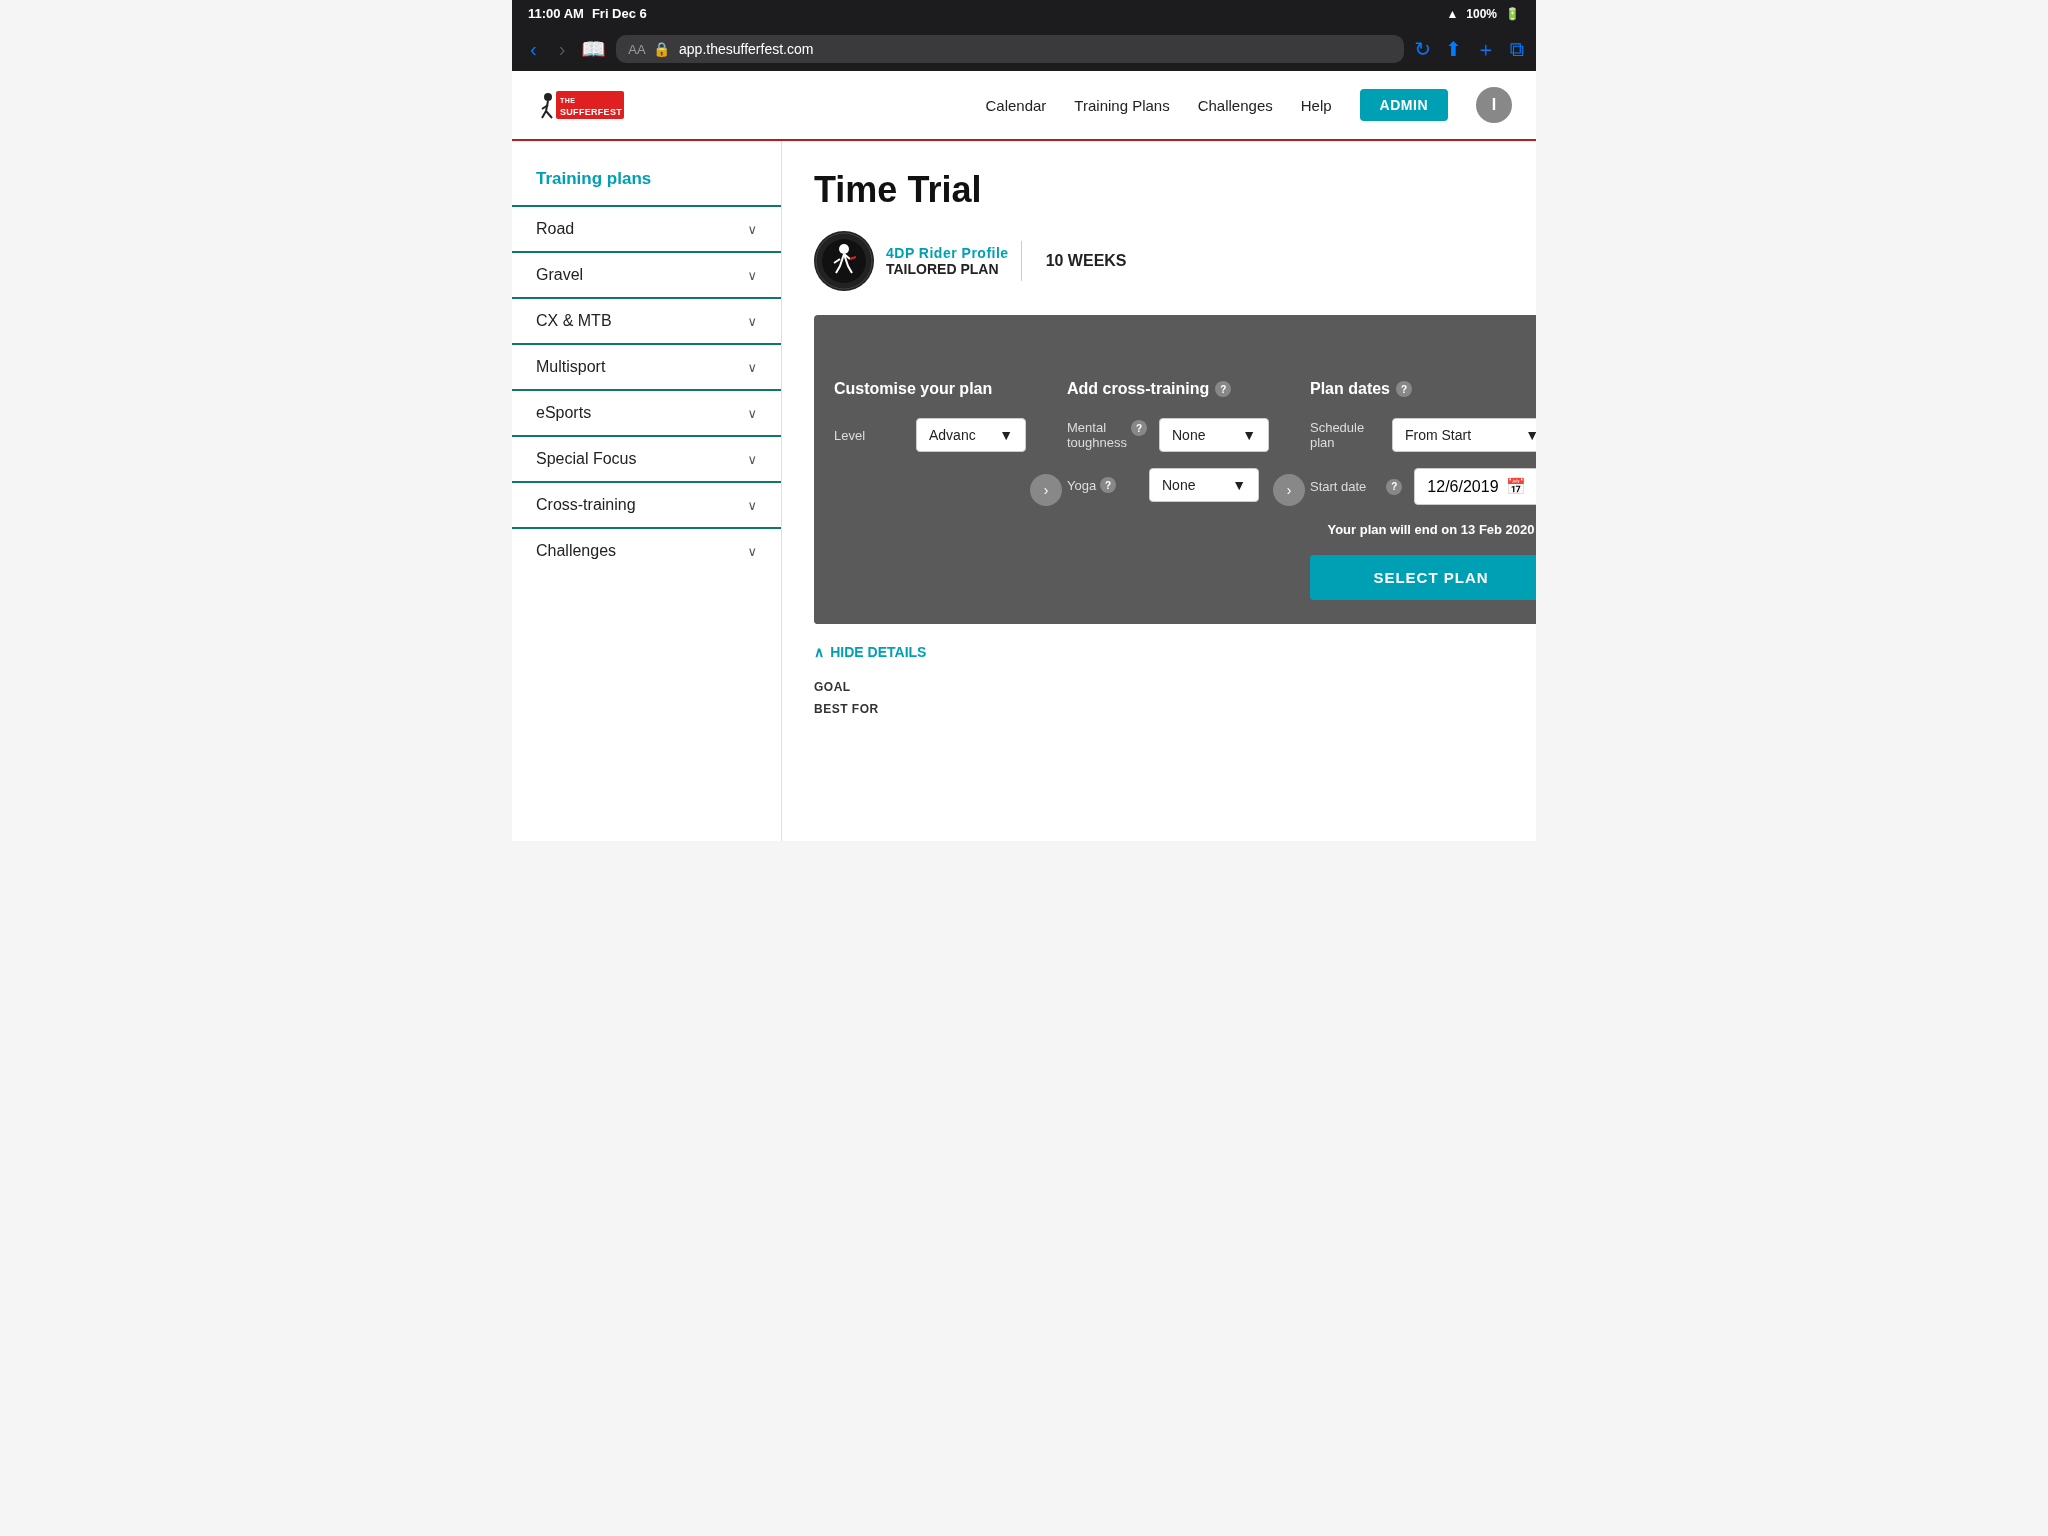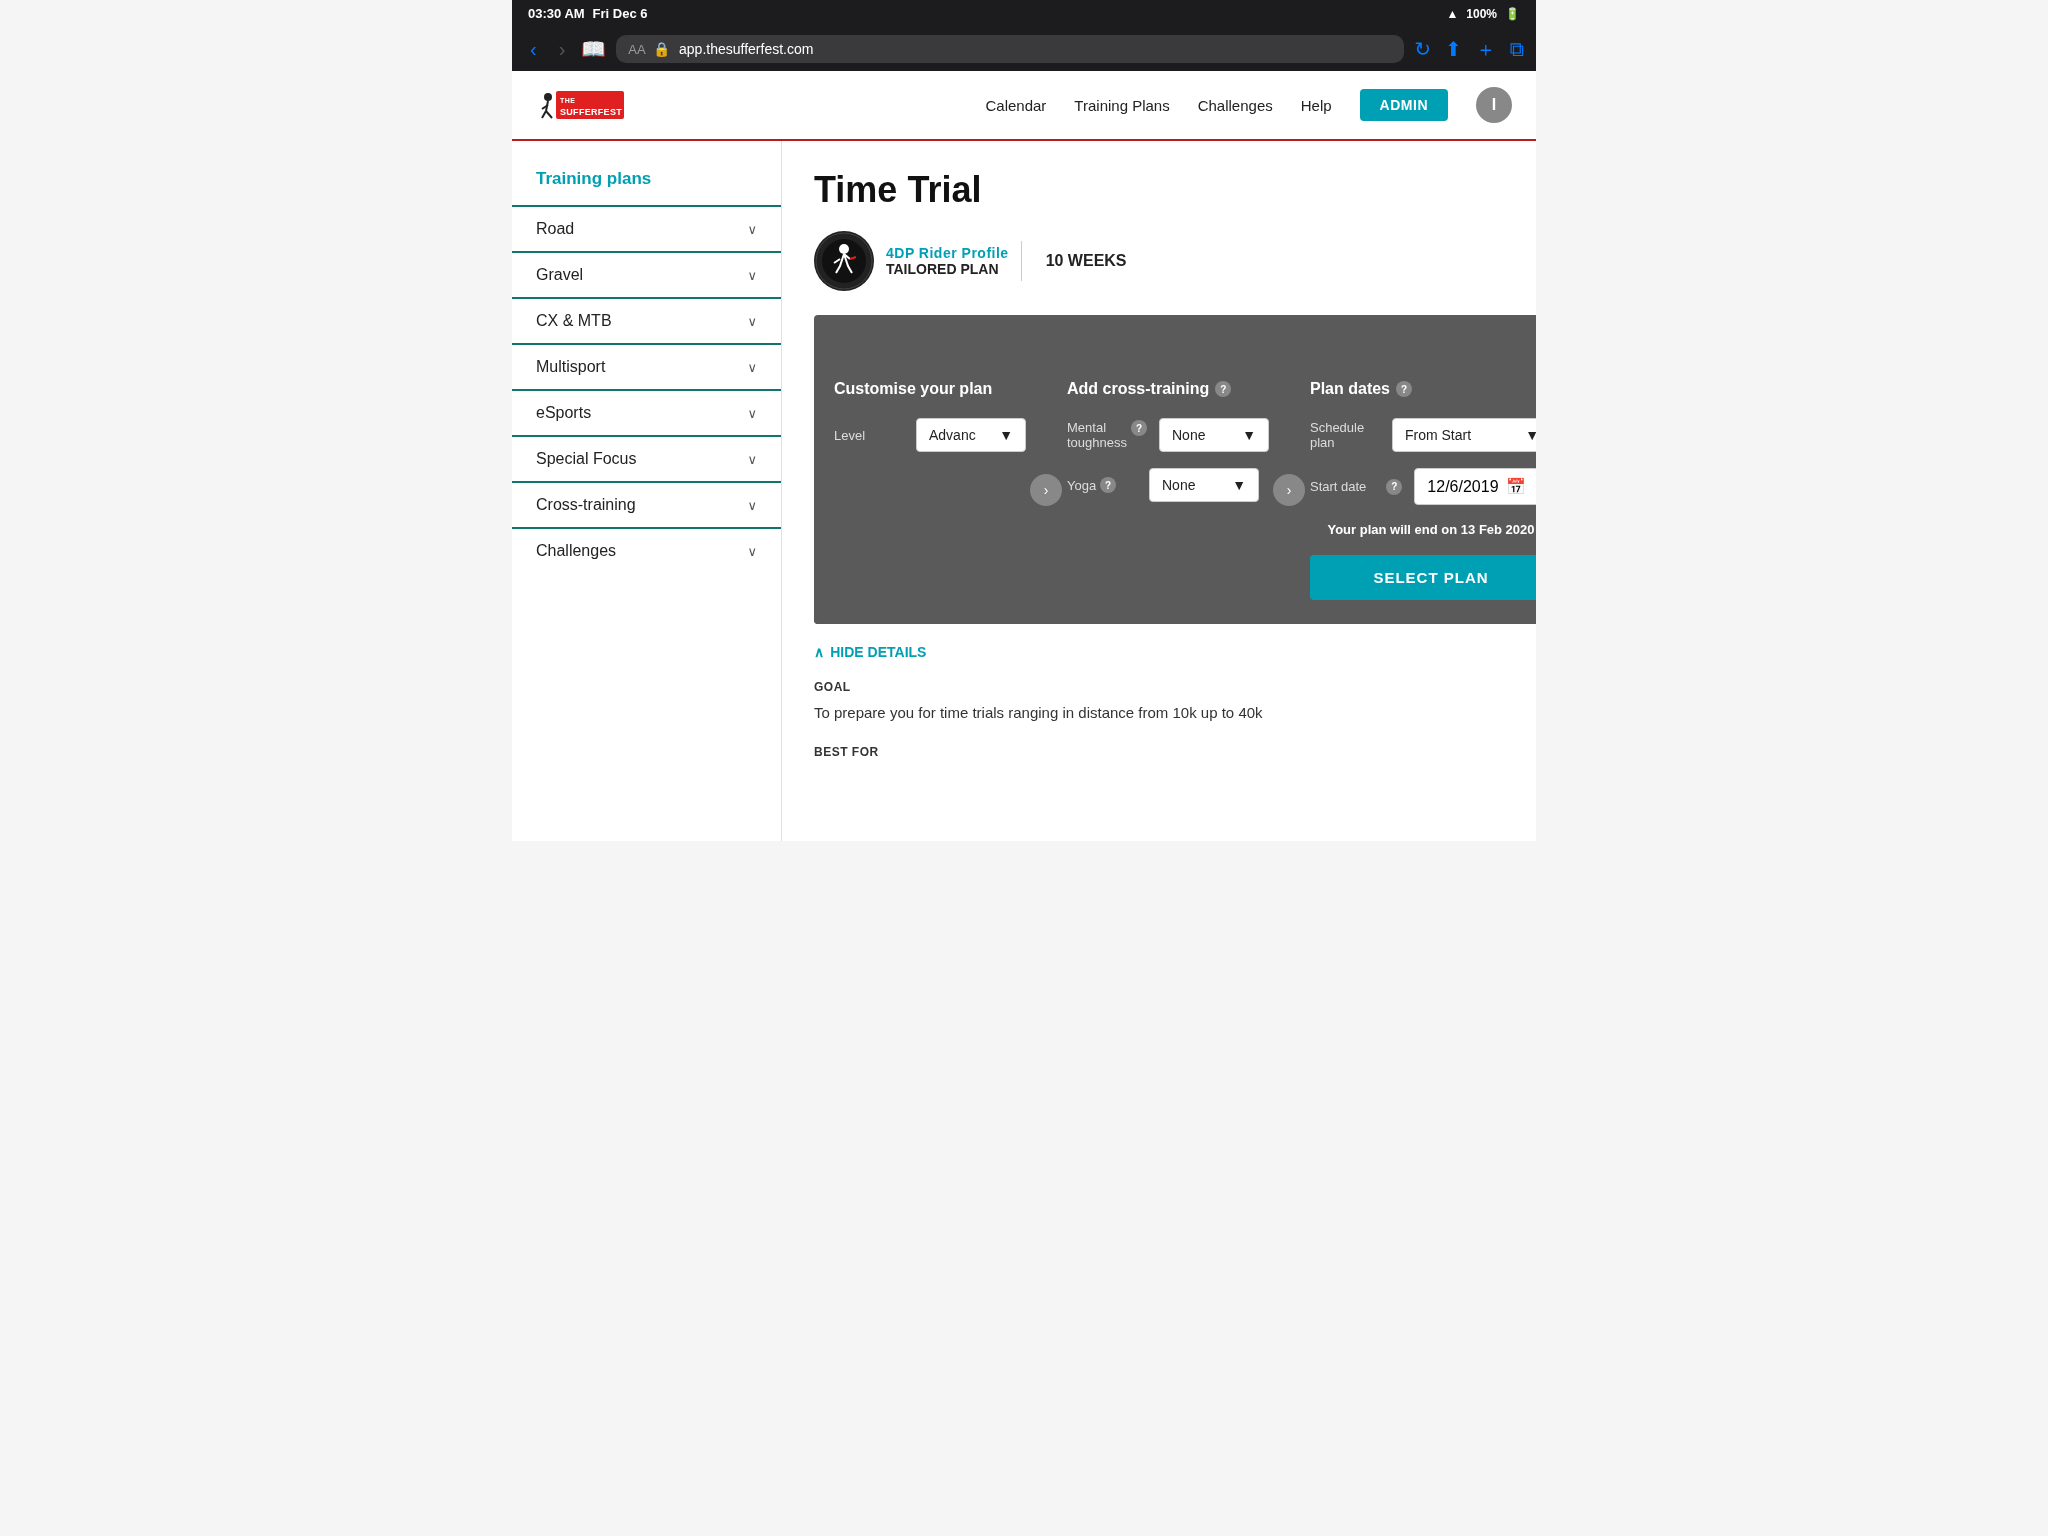--- a/index.html
+++ b/index.html
@@ -321,21 +321,21 @@
       color: #333;
       line-height: 1.5;
       margin-bottom: 20px;
     }
   </style>
 </head>
 <body>
 
 <div class="status-bar">
   <div class="status-bar-left">
-    <span>03:30 AM</span>
+    <span>11:00 AM</span>
     <span>Fri Dec 6</span>
   </div>
   <div class="status-bar-right">
     <span>▲</span>
     <span>100%</span>
     <span>🔋</span>
   </div>
 </div>
 
 <div class="browser-chrome">
@@ -518,16 +518,15 @@
         <button class="select-plan-btn">SELECT PLAN</button>
       </div>
     </div>
 
     <div class="hide-details">
       <span>∧</span>
       <span>HIDE DETAILS</span>
     </div>
 
     <div class="section-label">GOAL</div>
-    <div class="section-text">To prepare you for time trials ranging in distance from 10k up to 40k</div>
     <div class="section-label">BEST FOR</div>
   </main>
 </div>
 
 </body></html>

